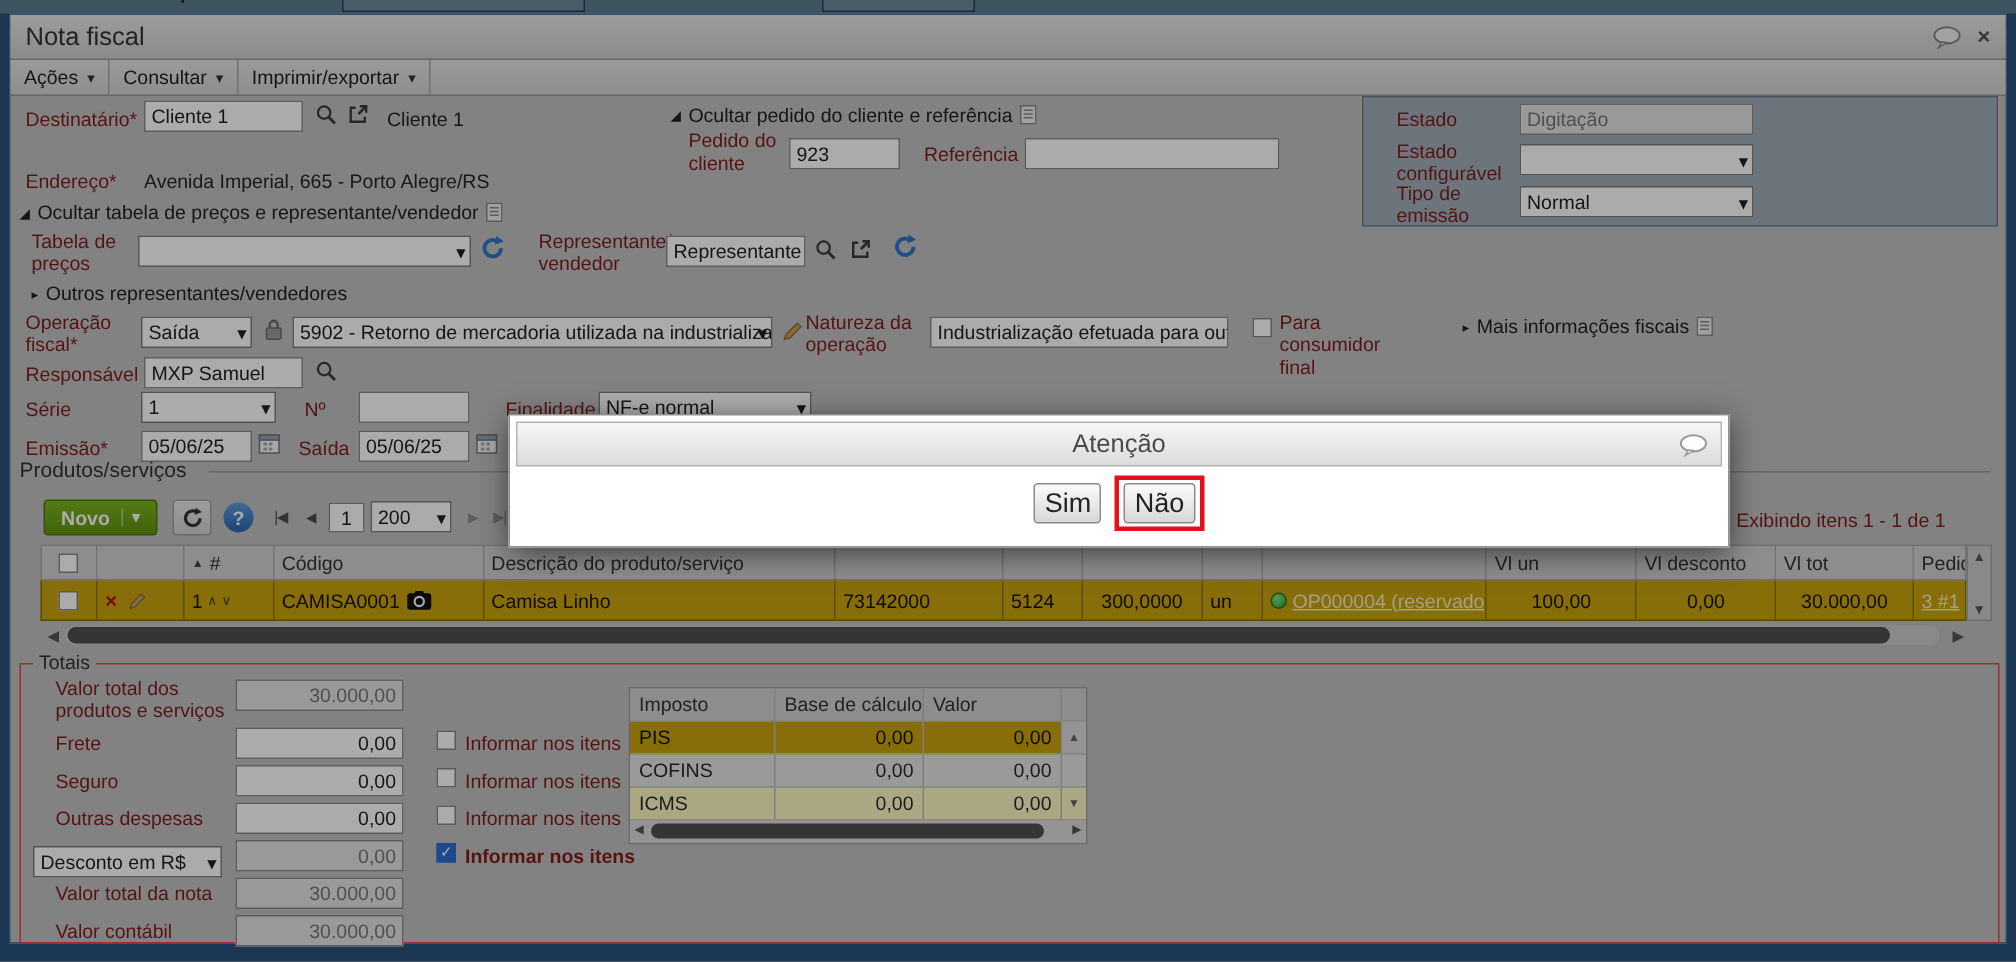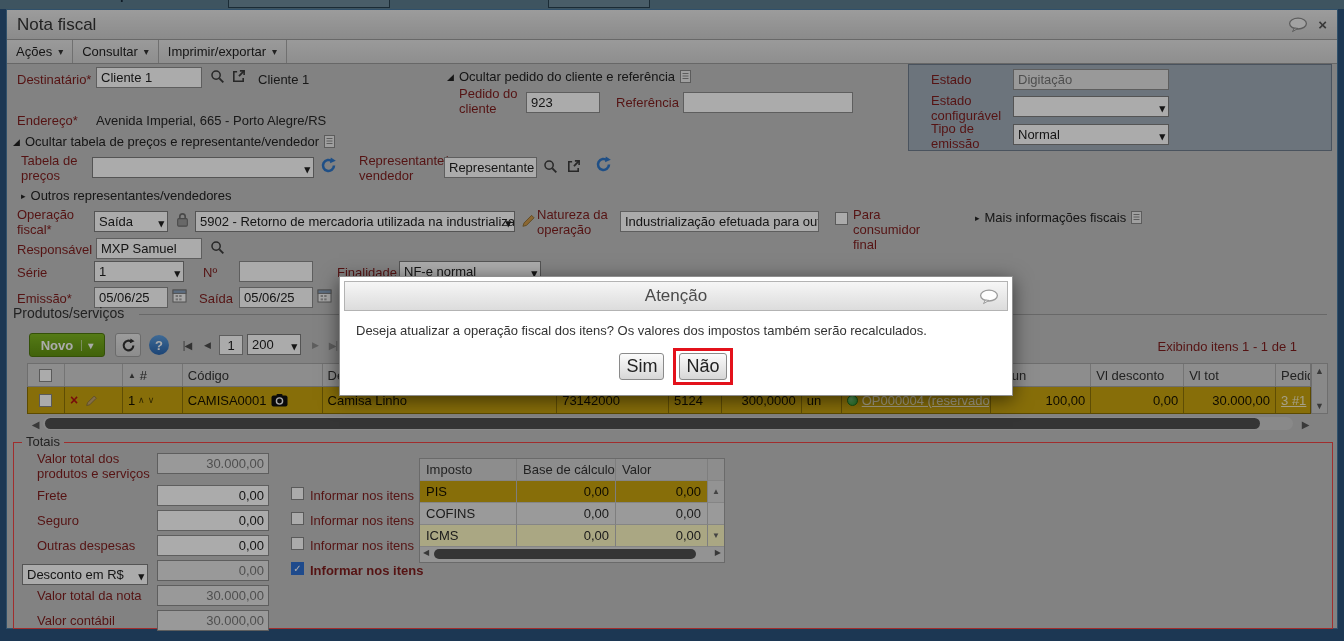--- a/index.html
+++ b/index.html
@@ -51,41 +51,41 @@
   .pgbtn{position:absolute;width:20px;height:20px;color:#4c4c4c;font-size:10px;display:flex;align-items:center;justify-content:center;letter-spacing:-1px}
   
   .thead{position:absolute;left:20px;top:301px;height:24px;display:flex;background:#d2d2d2;
          border:1px solid #a5a5a5;box-sizing:border-box;width:1284px}
   .th{border-right:1px solid #adadad;box-sizing:border-box;display:flex;align-items:center;padding:0 5px;
       color:#333;overflow:hidden;white-space:nowrap;gap:4px}
   .trow{position:absolute;left:20px;top:325px;height:27px;display:flex;background:#c9a40e;
         border:1px solid #8a6f00;border-top:none;box-sizing:border-box;width:1284px}
   .td{border-right:1px solid rgba(70,55,0,.45);box-sizing:border-box;display:flex;align-items:center;
       padding:0 5px;color:#151000;overflow:hidden;white-space:nowrap;gap:4px}
-  .rt{justify-content:flex-end}
+  .rt{justify-content:center}
   .rowlink{color:#f6eec9;text-decoration:underline}
   .dot{width:11px;height:11px;border-radius:50%;background:radial-gradient(circle at 35% 30%,#86e086,#2da32d);
        border:1px solid #1f7a1f;box-sizing:border-box;flex:none}
   .vscroll{position:absolute;left:1304px;top:301px;width:17px;height:51px;background:#cdcdcd;border:1px solid #a5a5a5;box-sizing:border-box}
   .sarrow{color:#555;font-size:9px;text-align:center;line-height:14px}
   .hscroll-thumb{position:absolute;background:#4f4f4f;border-radius:6px}
   
   .fieldset{position:absolute;border:1px solid #ef4444}
   .legend{position:absolute;top:-9px;left:8px;background:#c2c2c2;padding:0 4px;color:#333}
   .sectline{position:absolute;border-top:1px solid #9b9b9b}
   
   .itable{position:absolute;left:412px;top:396px;width:306px;border:1px solid #9e9e9e;background:#dcdcdc;box-sizing:border-box}
   .irow{display:flex;height:22px}
   .ic{box-sizing:border-box;border-right:1px solid #bdbdbd;border-bottom:1px solid #c6c6c6;
       display:flex;align-items:center;padding:0 6px;overflow:hidden;white-space:nowrap}
   .ihead{background:#d2d2d2;color:#333}
   .igold{background:#c9a40e;color:#151000}
   
   .dim{position:absolute;inset:0;background:rgba(0,0,0,0.33);z-index:40}
-  .modal{position:absolute;left:339px;top:276px;width:674px;z-index:50;background:#fff;padding:4px;
+  .modal{position:absolute;left:339px;top:276px;width:814px;z-index:50;background:#fff;padding:4px;
          border:1px solid #8f8f8f;box-shadow:0 4px 18px rgba(0,0,0,.55);box-sizing:border-box}
   .m-title{height:30px;background:linear-gradient(#f6f6f6,#dcdcdc);border:1px solid #b3b3b3;position:relative;
            display:flex;align-items:center;justify-content:center;font-size:17px;color:#4a4a4a;box-sizing:border-box}
   .m-body{background:#fff}
   .m-msg{padding:12px 12px 4px 12px;color:#333;font-size:13px}
   .m-btns{display:flex;justify-content:center;align-items:center;gap:9px;padding:6px 0 6px 0}
   .btn{min-width:45px;height:27px;background:linear-gradient(#fbfbfb,#d7d7d7);border:1px solid #8a8a8a;
        border-radius:3px;font-size:18px;color:#222;font-family:"Liberation Sans",sans-serif}
   .annot{display:inline-block;border:3px solid #e3111b;padding:2px 3px}
   svg{display:block}
@@ -518,21 +518,20 @@
   <div class="m-title">
     <span>Atenção</span>
     <span style="position:absolute;right:8px;top:7px">
       <svg width="20" height="16" viewBox="0 0 20 16">
           <ellipse cx="10" cy="6.6" rx="8.4" ry="5.4" fill="#fdfdfd" stroke="#9a9a9a" stroke-width="1.3"></ellipse>
           <path d="M6.5 11 L4.5 14.6 L10 11.4 Z" fill="#fdfdfd" stroke="#9a9a9a" stroke-width="1"></path>
         </svg>
     </span>
   </div>
   <div class="m-body">
-    <div class="m-msg">Deseja atualizar a operação fiscal dos itens? Os valores dos impostos também serão recalculados.</div>
     <div class="m-btns">
       <button class="btn">Sim</button>
       <span class="annot">
         <button class="btn">Não</button>
       </span>
     </div>
   </div>
 </div>
 
 </body></html>

